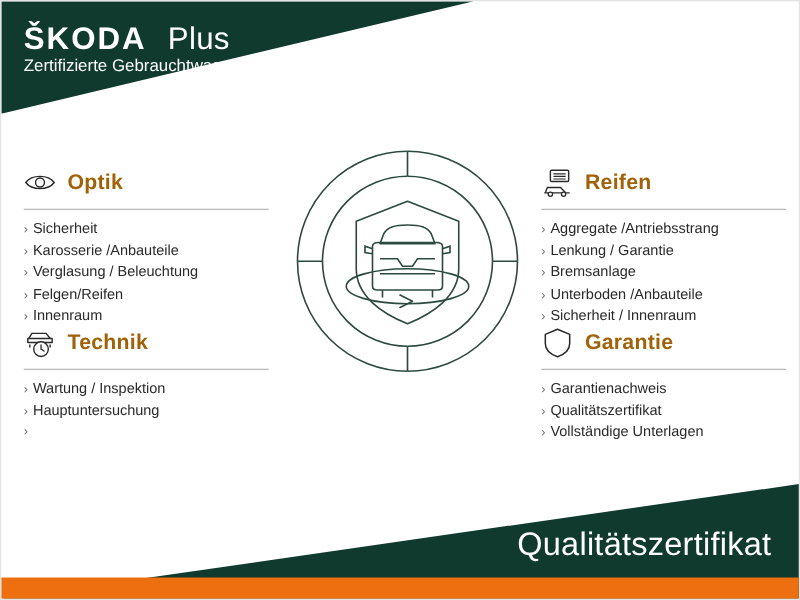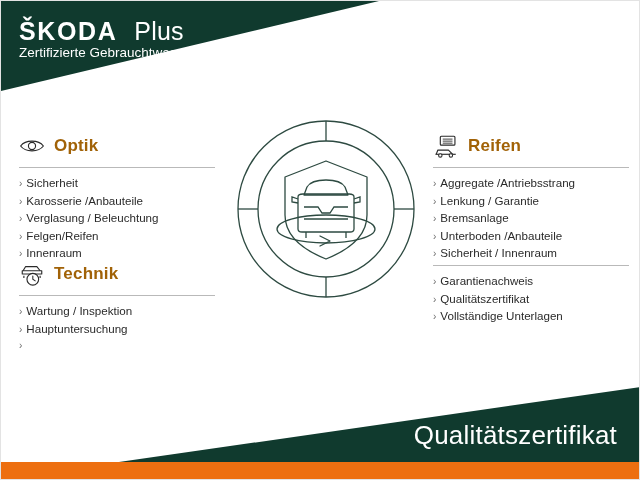--- a/index.html
+++ b/index.html
@@ -265,20 +265,26 @@
           <span>Unterboden /Anbauteile</span>
         </li>
       <li>
           <span class="chev">›</span>
           <span>Sicherheit / Innenraum</span>
         </li>
     </ul>
   </div>
 
   <div class="col col-right sec-garantie">
+    <div class="sec-head">
+      <svg class="sec-icon" viewBox="0 0 32 32">
+        <path d="M16 3 L28 8 L28 17 C28 23.5, 22.5 27.8, 16 30 C9.5 27.8, 4 23.5, 4 17 L4 8 Z" fill="none" stroke="#2a2a2a" stroke-width="1.5" stroke-linejoin="round"></path>
+      </svg>
+      <div class="sec-title">Garantie</div>
+    </div>
     <div class="sec-rule"></div>
     <ul class="sec-list">
       <li>
           <span class="chev">›</span>
           <span>Garantienachweis</span>
         </li>
       <li>
           <span class="chev">›</span>
           <span>Qualitätszertifikat</span>
         </li>

